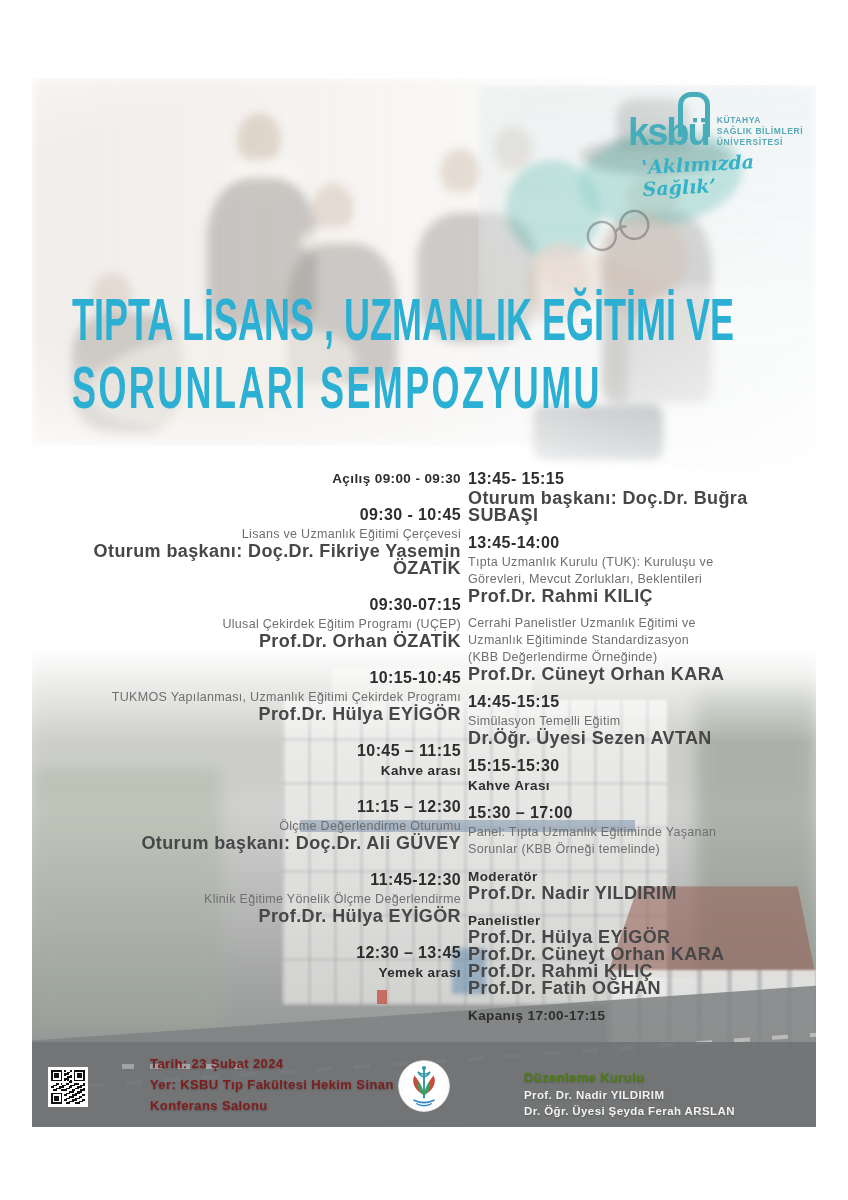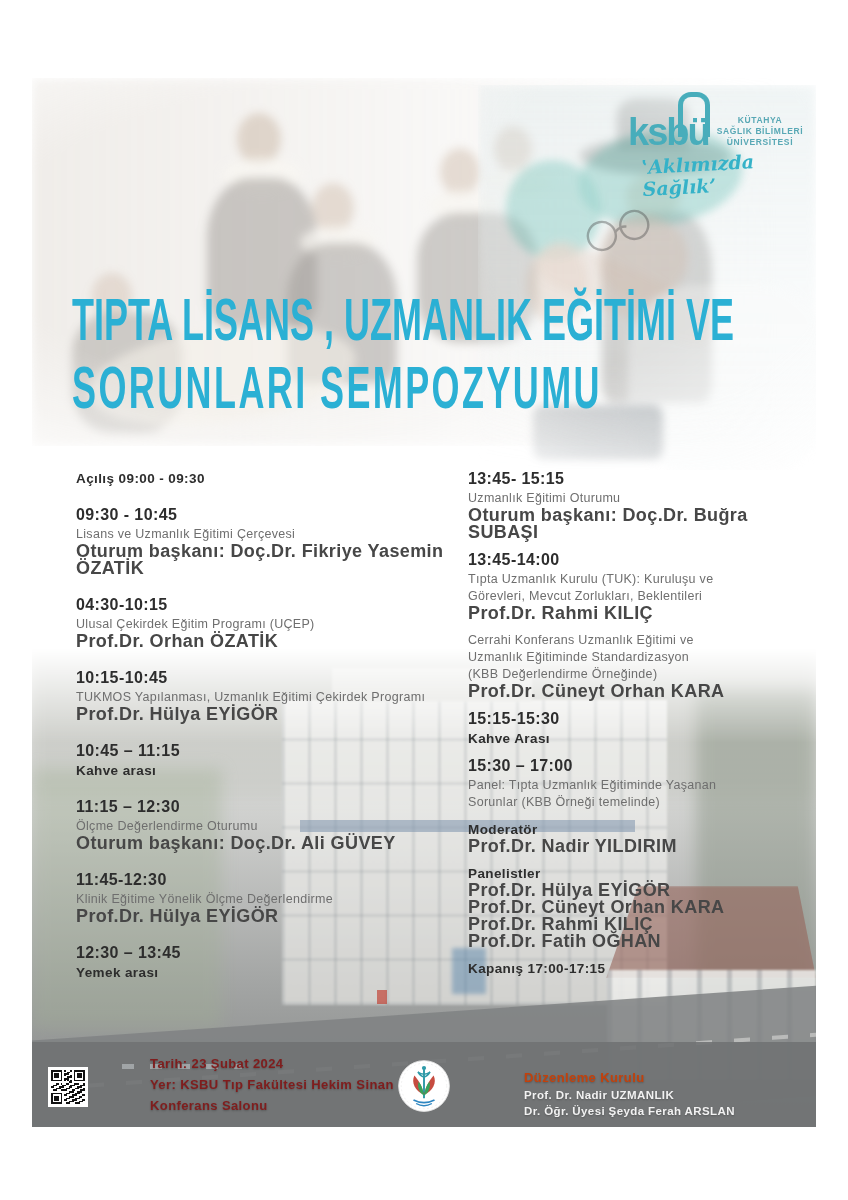--- a/index.html
+++ b/index.html
@@ -25,51 +25,51 @@
             mask-image:linear-gradient(180deg,transparent 0,#000 95px);}
   #campus .cdec{position:absolute;}
 
   
   #logo{position:absolute;left:628px;top:108px;width:200px;z-index:4;}
   #logo .row{display:flex;align-items:flex-start;}
   #logo .mark{position:relative;font-size:38px;font-weight:700;letter-spacing:-2px;
               color:#48adbb;line-height:48px;}
   #logo .arch{position:absolute;right:-1px;top:-16px;width:22px;height:40px;
               border:5px solid #48adbb;border-bottom:none;border-radius:13px 13px 0 0;}
-  #logo .uni{margin:7px 0 0 8px;text-align:center;}
+  #logo .uni{margin:7px 0 0 8px;}
   #logo .uni div{font-size:8.5px;font-weight:700;letter-spacing:.6px;color:#58a8b5;line-height:11px;}
   #logo .slogan{margin:0 0 0 14px;font-family:"DejaVu Serif",serif;font-style:italic;font-weight:600;
                 font-size:19px;color:#35b2c8;transform:rotate(-3deg);transform-origin:0 50%;}
 
   
   #title{position:absolute;left:72px;top:286px;z-index:3;}
   .title-line{font-size:60px;font-weight:800;line-height:68px;color:#2bb0d4;
               white-space:nowrap;transform:scaleX(.6);transform-origin:0 0;}
   .title-line.l2{letter-spacing:4px;}
 
   
   .sch-col{position:absolute;top:470px;z-index:3;}
   #col-left{left:76px;width:385px;}
   #col-right{left:468px;width:332px;}
-  #col-left .sch-item{margin-bottom:19px;}
+  #col-left .sch-item{margin-bottom:19px;text-align:right;}
   #col-right .sch-item{margin-bottom:10px;}
   .sch-time{font-weight:700;font-size:16px;line-height:17px;color:#2d2d2d;letter-spacing:.4px;margin-bottom:3px;}
   .sch-label{font-weight:700;font-size:13.5px;line-height:17px;color:#2d2d2d;letter-spacing:.4px;}
   .sch-desc{font-size:12.5px;line-height:17px;color:#6e6e6e;letter-spacing:.3px;}
   .sch-person{font-size:18px;font-weight:600;line-height:17px;color:#474747;letter-spacing:.4px;}
 
   
   #footer{position:absolute;left:32px;top:1045px;width:784px;height:82px;z-index:5;color:#fff;}
   #qr{position:absolute;left:16px;top:22px;width:40px;height:40px;background:#fff;padding:3px;box-sizing:border-box;}
   #venue{position:absolute;left:118px;top:8px;}
   #venue div{font-weight:700;font-size:13px;line-height:21px;letter-spacing:.4px;color:#7f1d1d;
              text-shadow:0 1px 2px rgba(0,0,0,.25);}
   #emblem{position:absolute;left:364px;top:13px;width:56px;height:56px;}
   #committee{position:absolute;left:492px;top:24px;}
-  #committee .head{font-weight:700;font-size:13px;line-height:18px;letter-spacing:.4px;color:#c2410c;
+  #committee .head{font-weight:700;font-size:13px;line-height:18px;letter-spacing:.4px;color:#4d7c0f;
                    text-shadow:0 1px 2px rgba(0,0,0,.25);}
   #committee .member{font-weight:600;font-size:11.5px;line-height:16px;letter-spacing:.4px;color:#f2f2f2;
                      text-shadow:0 1px 2px rgba(0,0,0,.25);}
 </style>
 </head>
 <body>
 
 <div id="page">
 
   <div id="painting" class="layer">
@@ -165,21 +165,21 @@
 
     <div class="sch-label">Açılış 09:00 - 09:30</div>
   </div>
       <div class="sch-item">
     <div class="sch-time">09:30 - 10:45</div>
 
   <div class="sch-desc">Lisans ve Uzmanlık Eğitimi Çerçevesi</div>
         <div class="sch-person">Oturum başkanı: Doç.Dr. Fikriye Yasemin ÖZATİK</div>
       </div>
       <div class="sch-item">
-    <div class="sch-time">04:30-10:15</div>
+    <div class="sch-time">09:30-07:15</div>
 
   <div class="sch-desc">Ulusal Çekirdek Eğitim Programı (UÇEP)</div>
         <div class="sch-person">Prof.Dr. Orhan ÖZATİK</div>
       </div>
       <div class="sch-item">
     <div class="sch-time">10:15-10:45</div>
 
   <div class="sch-desc">TUKMOS Yapılanması, Uzmanlık Eğitimi Çekirdek Programı</div>
         <div class="sch-person">Prof.Dr. Hülya EYİGÖR</div>
       </div>
@@ -201,36 +201,41 @@
       </div>
       <div class="sch-item">
     <div class="sch-time">12:30 – 13:45</div>
     <div class="sch-label">Yemek arası</div>
   </div>
     </div>
   <div id="col-right" class="sch-col">
       <div class="sch-item">
     <div class="sch-time">13:45- 15:15</div>
 
-  <div class="sch-desc">Uzmanlık Eğitimi Oturumu</div>
         <div class="sch-person">Oturum başkanı: Doç.Dr. Buğra SUBAŞI</div>
       </div>
       <div class="sch-item">
     <div class="sch-time">13:45-14:00</div>
 
   <div class="sch-desc">Tıpta Uzmanlık Kurulu (TUK): Kuruluşu ve</div>
         <div class="sch-desc">Görevleri, Mevcut Zorlukları, Beklentileri</div>
         <div class="sch-person">Prof.Dr. Rahmi KILIÇ</div>
       </div>
       <div class="sch-item">
 
-  <div class="sch-desc">Cerrahi Konferans Uzmanlık Eğitimi  ve</div>
+  <div class="sch-desc">Cerrahi Panelistler Uzmanlık Eğitimi  ve</div>
         <div class="sch-desc">Uzmanlık Eğitiminde Standardizasyon</div>
         <div class="sch-desc">(KBB Değerlendirme Örneğinde)</div>
         <div class="sch-person">Prof.Dr. Cüneyt Orhan KARA</div>
+      </div>
+      <div class="sch-item">
+    <div class="sch-time">14:45-15:15</div>
+
+  <div class="sch-desc">Simülasyon Temelli Eğitim</div>
+        <div class="sch-person">Dr.Öğr. Üyesi Sezen AVTAN</div>
       </div>
       <div class="sch-item">
     <div class="sch-time">15:15-15:30</div>
     <div class="sch-label">Kahve Arası</div>
   </div>
       <div class="sch-item">
     <div class="sch-time">15:30 – 17:00</div>
 
   <div class="sch-desc">Panel: Tıpta Uzmanlık Eğitiminde Yaşanan</div>
         <div class="sch-desc">Sorunlar (KBB Örneği temelinde)</div>
@@ -405,18 +410,18 @@
       <path d="M25 16 Q32 21 39 16 Q32 27 25 16Z" fill="none" stroke="#2e9aa8" stroke-width="1.6"></path>
       <path d="M32 42 C22 38 17 28 21 20 C27 27 30 33 32 42Z" fill="#c0392b" opacity=".9"></path>
       <path d="M32 42 C42 38 47 28 43 20 C37 27 34 33 32 42Z" fill="#c0392b" opacity=".9"></path>
       <path d="M32 43 C26 39 24 32 26 27 C30 32 31 37 32 43Z" fill="#27ae60" opacity=".9"></path>
       <path d="M32 43 C38 39 40 32 38 27 C34 32 33 37 32 43Z" fill="#27ae60" opacity=".9"></path>
       <path d="M20 48 Q32 54 44 48" fill="none" stroke="#2e86c1" stroke-width="2"></path>
       <path d="M23 52 Q32 57 41 52" fill="none" stroke="#2e86c1" stroke-width="1.6"></path>
     </svg>
     <div id="committee">
       <div class="head">Düzenleme Kurulu</div>
-      <div class="member">Prof. Dr. Nadir UZMANLIK</div>
+      <div class="member">Prof. Dr. Nadir YILDIRIM</div>
       <div class="member">Dr. Öğr. Üyesi Şeyda Ferah ARSLAN</div>
     </div>
   </div>
 
 </div>
 
 </body></html>

